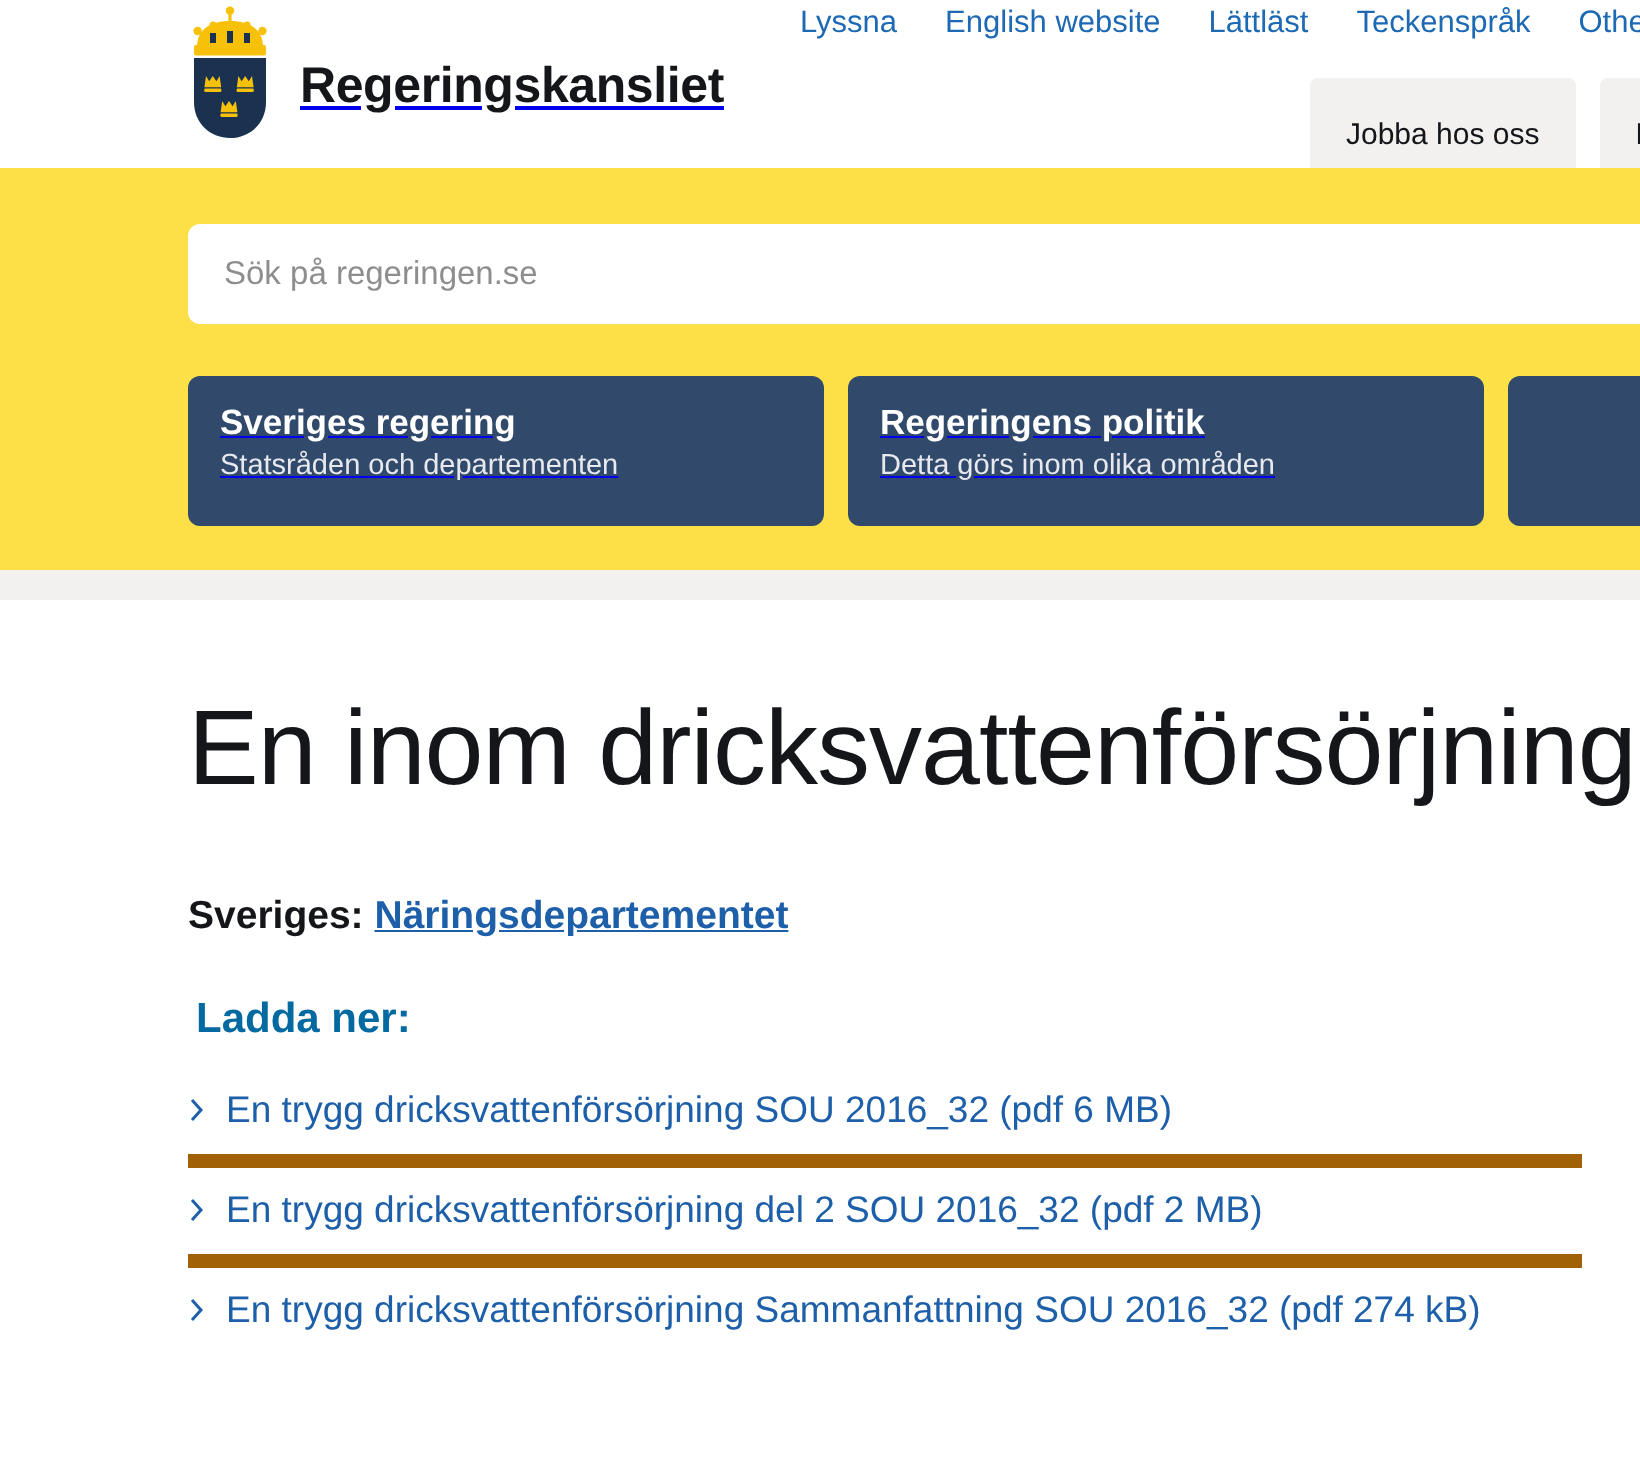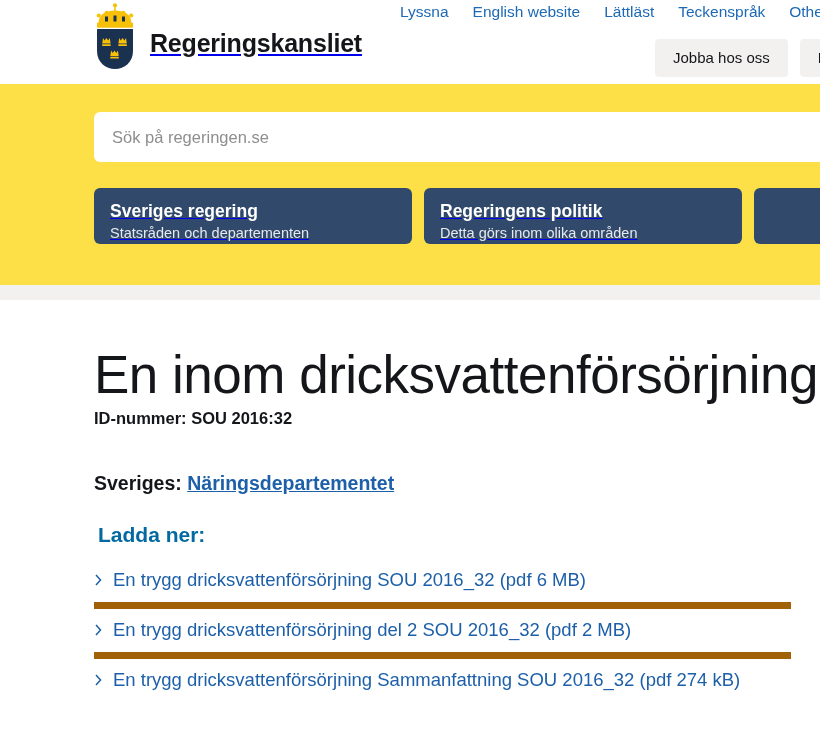--- a/index.html
+++ b/index.html
@@ -61,21 +61,21 @@
     gap: 12px;
     white-space: nowrap;
   }
   .hdr-btn {
     background: #f2f1ef;
     border: none;
     border-radius: 4px;
     color: #14161a;
     font-size: 15px;
     font-family: "Liberation Sans", sans-serif;
-    padding: 10px 18px;
+    padding: 20px 18px;
     cursor: pointer;
     line-height: 1.2;
   }
 
   
   .navy-band {
     position: relative;
     height: 201px;
     background: #fde047;
   }
@@ -104,21 +104,21 @@
 
   .nav-cards {
     position: absolute;
     left: 94px;
     top: 104px;
     display: flex;
     gap: 12px;
   }
   .nav-card {
     width: 318px;
-    height: 56px;
+    height: 75px;
     box-sizing: border-box;
     background: #314a6b;
     border-radius: 6px;
     padding: 13px 16px 0 16px;
     cursor: pointer;
     flex: 0 0 auto;
   }
   .nav-card-title {
     color: #ffffff;
     font-size: 17.5px;
@@ -276,21 +276,20 @@
       <div class="nav-card-sub"></div>
     </a>
   </div>
 </div>
 
 <div class="grey-strip"></div>
 
 <main class="content">
 
   <h1 class="page-title">En inom dricksvattenförsörjning</h1>
-  <p class="id-number">ID-nummer: SOU 2016:32</p>
 
   <p class="responsible">
     <span>Sveriges:</span>
     <a href="#">Näringsdepartementet</a>
   </p>
 
   <p class="download-heading">Ladda ner:</p>
 
   <ul class="download-list">
     <li class="download-item">

